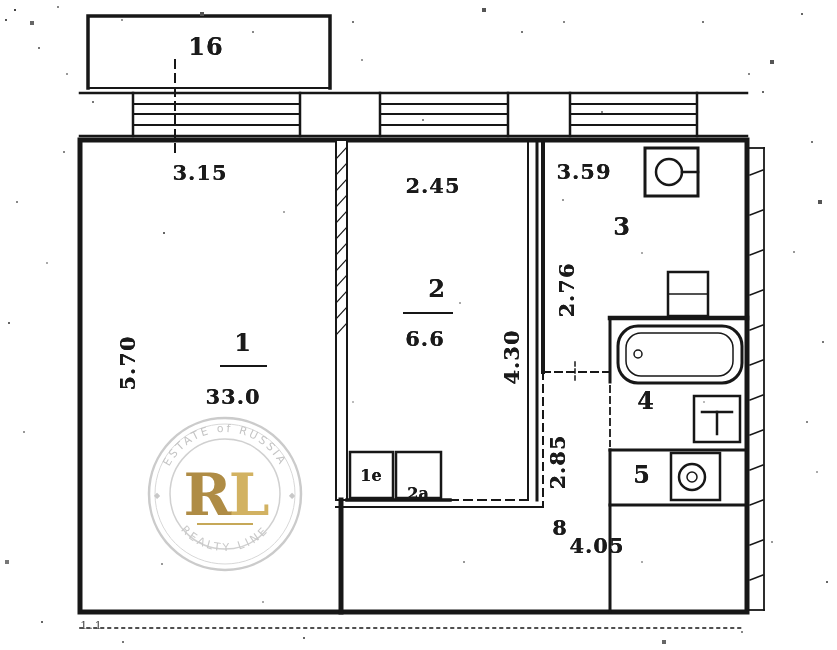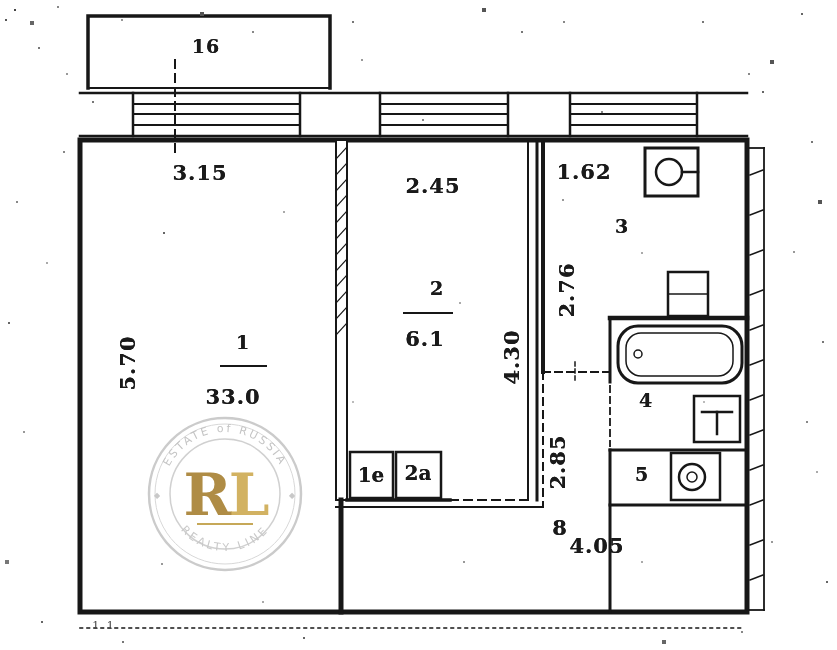--- a/index.html
+++ b/index.html
@@ -2,23 +2,23 @@
 <html><head>
 <meta charset="utf-8">
 <style>
   html,body{margin:0;padding:0;background:#ffffff;}
   #stage{position:relative;width:837px;height:650px;background:#ffffff;overflow:hidden;
          font-family:"DejaVu Serif",serif;}
   .plan-svg{position:absolute;left:0;top:0;filter:blur(0.3px);}
   .lbl{position:absolute;transform:translate(-50%,-50%);font:700 21px "DejaVu Serif",serif;
        color:#1a1a1a;letter-spacing:1px;white-space:nowrap;text-shadow:0 0 .5px #222;}
   .vert{transform:translate(-50%,-50%) rotate(-90deg);}
-  .big{font-size:19px;}
-  .small{font-size:20px;letter-spacing:0;}
-  .tiny{font-size:11px;font-weight:400;color:#454545;letter-spacing:2px;text-shadow:none;margin-left:12px;}
+  .big{font-size:24px;}
+  .small{font-size:16px;letter-spacing:0;}
+  .tiny{font-size:11px;font-weight:400;color:#454545;letter-spacing:2px;text-shadow:none;}
   .speckles{position:absolute;left:0;top:0;width:2px;height:2px;background:transparent;pointer-events:none;
     box-shadow:14px 9px 0 0 #444,31px 22px 0 1px #666,57px 6px 0 0 #888,5px 19px 0 0 #555,
     92px 101px 0 0 #777,121px 19px 0 0 #999,163px 232px 0 0 #666,201px 13px 0 1px #555,
     252px 31px 0 0 #888,283px 211px 0 0 #aaa,303px 637px 0 0 #666,352px 21px 0 0 #777,
     361px 59px 0 0 #999,422px 119px 0 0 #888,459px 302px 0 0 #aaa,483px 9px 0 1px #555,
     521px 31px 0 0 #777,562px 199px 0 0 #999,601px 111px 0 0 #888,641px 252px 0 0 #aaa,
     663px 641px 0 1px #666,702px 21px 0 0 #777,741px 631px 0 0 #888,762px 91px 0 0 #666,
     771px 61px 0 1px #555,793px 251px 0 0 #999,801px 13px 0 0 #666,806px 421px 0 0 #888,
     811px 141px 0 0 #777,816px 471px 0 0 #aaa,819px 201px 0 1px #555,822px 341px 0 0 #777,
     826px 581px 0 0 #666,8px 322px 0 0 #666,6px 561px 0 1px #777,16px 201px 0 0 #888,
@@ -188,38 +188,38 @@
       <line x1="197" y1="524" x2="253" y2="524" stroke="#c2a14a" stroke-width="2"></line>
       <text x="154" y="498" font-size="8" fill="#c4c4c4">◆</text>
       <text x="289" y="498" font-size="8" fill="#c4c4c4">◆</text>
     </g>
   </svg>
 
   <div class="lbl big" style="left:206px;top:46px">16</div>
 
   <div class="lbl" style="left:200px;top:172px">3.15</div>
   <div class="lbl" style="left:433px;top:185px">2.45</div>
-  <div class="lbl" style="left:584px;top:171px">1.62</div>
+  <div class="lbl" style="left:584px;top:171px">3.59</div>
 
   <div class="lbl vert" style="left:127px;top:363px">5.70</div>
   <div class="lbl vert" style="left:511px;top:357px">4.30</div>
   <div class="lbl vert" style="left:566px;top:290px">2.76</div>
   <div class="lbl vert" style="left:557px;top:462px">2.85</div>
 
   <div class="lbl big" style="left:243px;top:342px">1</div>
   <div class="lbl" style="left:233px;top:396px">33.0</div>
 
   <div class="lbl big" style="left:437px;top:288px">2</div>
-  <div class="lbl" style="left:425px;top:338px">6.1</div>
+  <div class="lbl" style="left:425px;top:338px">6.6</div>
 
   <div class="lbl big" style="left:622px;top:226px">3</div>
   <div class="lbl big" style="left:646px;top:400px">4</div>
   <div class="lbl big" style="left:642px;top:474px">5</div>
   <div class="lbl" style="left:560px;top:527px">8</div>
 
   <div class="lbl small" style="left:371px;top:475px">1e</div>
-  <div class="lbl small" style="left:418px;top:473px">2a</div>
+  <div class="lbl small" style="left:418px;top:493px">2a</div>
 
   <div class="lbl" style="left:597px;top:545px">4.05</div>
   <div class="lbl tiny" style="left:92px;top:625px">1.1</div>
 
   <div class="speckles"></div>
 </div>
 
 </body></html>

